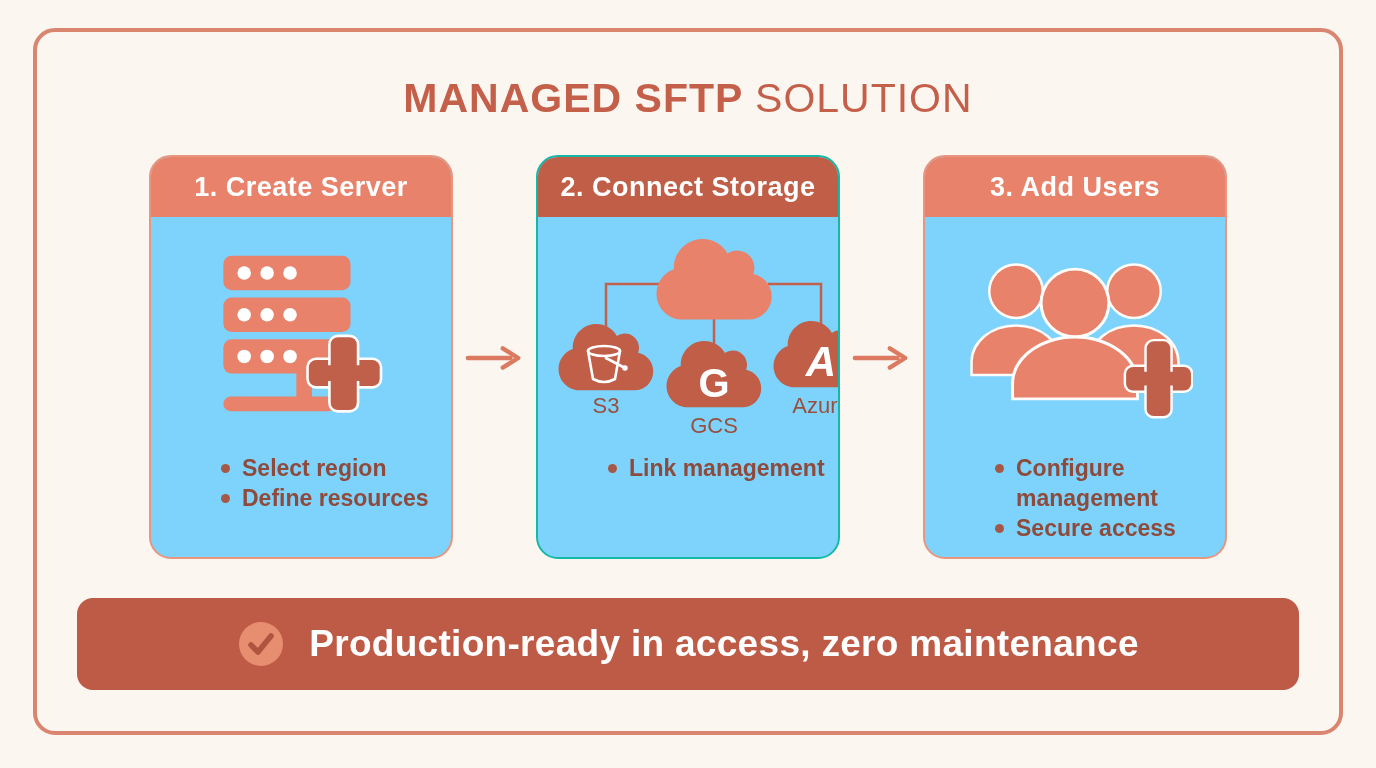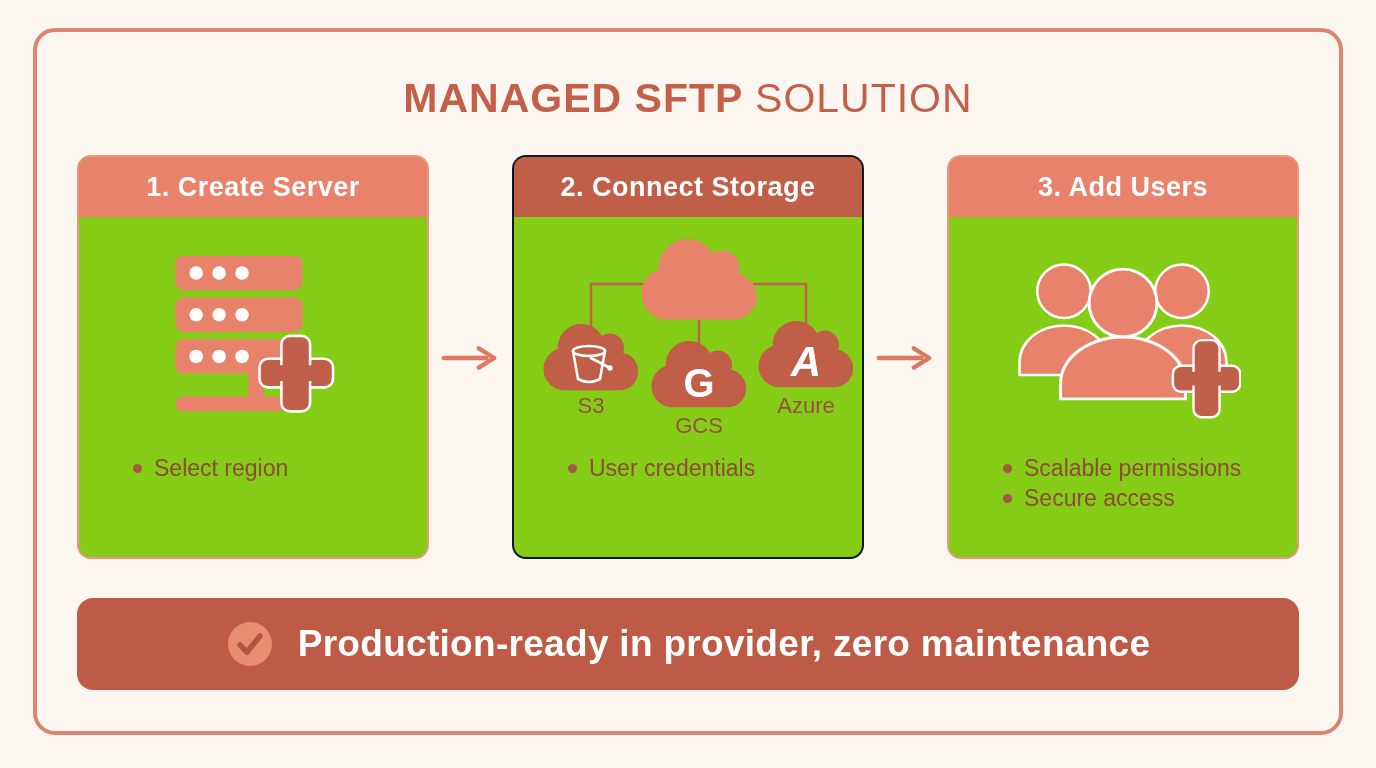--- a/index.html
+++ b/index.html
@@ -20,39 +20,39 @@
     font-size:41px;line-height:52px;letter-spacing:1px;
     color:#C4604A;
   }
   .title .t-bold{font-weight:700;}
   .title .t-light{font-weight:400;}
   .cards-row{
     display:flex;align-items:flex-start;justify-content:center;
     margin-top:31px;padding:0 40px;
   }
   .card{
-    width:352px;height:404px;box-sizing:border-box;
-    background:#84cc16;border-radius:14px;overflow:hidden;
+    width:304px;height:404px;box-sizing:border-box;
+    background:#7dd3fc;border-radius:22px;overflow:hidden;
     flex:none;
   }
   .card-light{border:2px solid #E8967E;}
-  .card-dark{border:2px solid #0f172a;}
+  .card-dark{border:2px solid #14b8a6;}
   .card-header{
     height:60px;display:flex;align-items:center;justify-content:center;
     color:#FFFFFF;font-size:27px;font-weight:700;letter-spacing:.5px;
   }
   .card-light .card-header{background:#E8826B;}
   .card-dark .card-header{background:#C05E48;}
   .card-body{display:flex;flex-direction:column;align-items:center;}
   .icon-area{
     height:234px;display:flex;align-items:center;justify-content:center;
     width:100%;
   }
   .bullets{
-    list-style:none;margin:2px 0 16px 0;padding:0 10px 0 52px;align-self:flex-start;
+    list-style:none;margin:2px 0 16px 0;padding:0 10px 0 68px;align-self:flex-start;font-weight:bold;
   }
   .bullets li{
     position:relative;padding-left:23px;
     font-size:23px;line-height:30px;color:#8E4A3B;
   }
   .bullets li::before{
     content:"";position:absolute;left:2px;top:11px;
     width:9px;height:9px;border-radius:50%;background:#A65847;
   }
   .arrow-cell{
@@ -111,20 +111,21 @@
             <g fill="#C0604A" stroke="#FFFDFB" stroke-width="5" class="icon-outline">
               <rect x="90" y="105" width="68" height="25" rx="7"></rect>
               <rect x="111" y="83" width="25" height="70" rx="7"></rect>
             </g>
             <rect x="95" y="110" width="58" height="15" rx="4" fill="#C0604A"></rect>
             <rect x="116" y="88" width="15" height="60" rx="4" fill="#C0604A"></rect>
           </svg>
         </div>
         <ul class="bullets">
           <li>Select region</li>
+          <li>Define resources</li>
         </ul>
       </div>
     </section>
 
     <div class="arrow-cell">
       <svg width="62" height="26" viewBox="0 0 64 26" aria-hidden="true">
         <g stroke="#DB7A60" stroke-width="4.5" stroke-linecap="round" stroke-linejoin="round" fill="none">
           <line x1="4" y1="13" x2="48" y2="13"></line>
           <path d="M40,3 L56,13 L40,23"></path>
         </g>
@@ -170,21 +171,21 @@
                 <use href="#cloudp" fill="#C05E48" transform="translate(235.5,87.3) scale(0.148)"></use>
                 <text x="283" y="147" text-anchor="middle" fill="#FFFFFF" font-family="Liberation Sans, sans-serif" font-size="42" font-weight="700" font-style="italic">A</text>
               </g>
             </svg>
             <span class="provider-label" style="left:68px;top:164px;">S3</span>
             <span class="provider-label" style="left:176px;top:184px;">GCS</span>
             <span class="provider-label" style="left:283px;top:164px;">Azure</span>
           </div>
         </div>
         <ul class="bullets">
-          <li>User credentials</li>
+          <li>Link management</li>
         </ul>
       </div>
     </section>
 
     <div class="arrow-cell">
       <svg width="62" height="26" viewBox="0 0 64 26" aria-hidden="true">
         <g stroke="#DB7A60" stroke-width="4.5" stroke-linecap="round" stroke-linejoin="round" fill="none">
           <line x1="4" y1="13" x2="48" y2="13"></line>
           <path d="M40,3 L56,13 L40,23"></path>
         </g>
@@ -211,29 +212,29 @@
 
             <g fill="#C0604A" stroke="#FFFDFB" stroke-width="5" class="icon-outline">
               <rect x="172" y="121" width="66" height="24" rx="7"></rect>
               <rect x="193" y="95" width="24" height="76" rx="7"></rect>
             </g>
             <rect x="177" y="126" width="56" height="14" rx="4" fill="#C0604A"></rect>
             <rect x="198" y="100" width="14" height="66" rx="4" fill="#C0604A"></rect>
           </svg>
         </div>
         <ul class="bullets">
-          <li>Scalable permissions</li>
+          <li>Configure management</li>
           <li>Secure access</li>
         </ul>
       </div>
     </section>
 
   </div>
 
   <div class="banner">
     <svg width="48" height="48" viewBox="0 0 48 48" aria-hidden="true">
       <circle cx="24" cy="24" r="22" fill="#E78E70"></circle>
       <path d="M14,25 L21,32 L34,16" stroke="#B0543F" stroke-width="5.5" fill="none" stroke-linecap="round" stroke-linejoin="round"></path>
     </svg>
-    <span>Production-ready in provider, zero maintenance</span>
+    <span>Production-ready in access, zero maintenance</span>
   </div>
 
 </div>
 
 </body></html>

